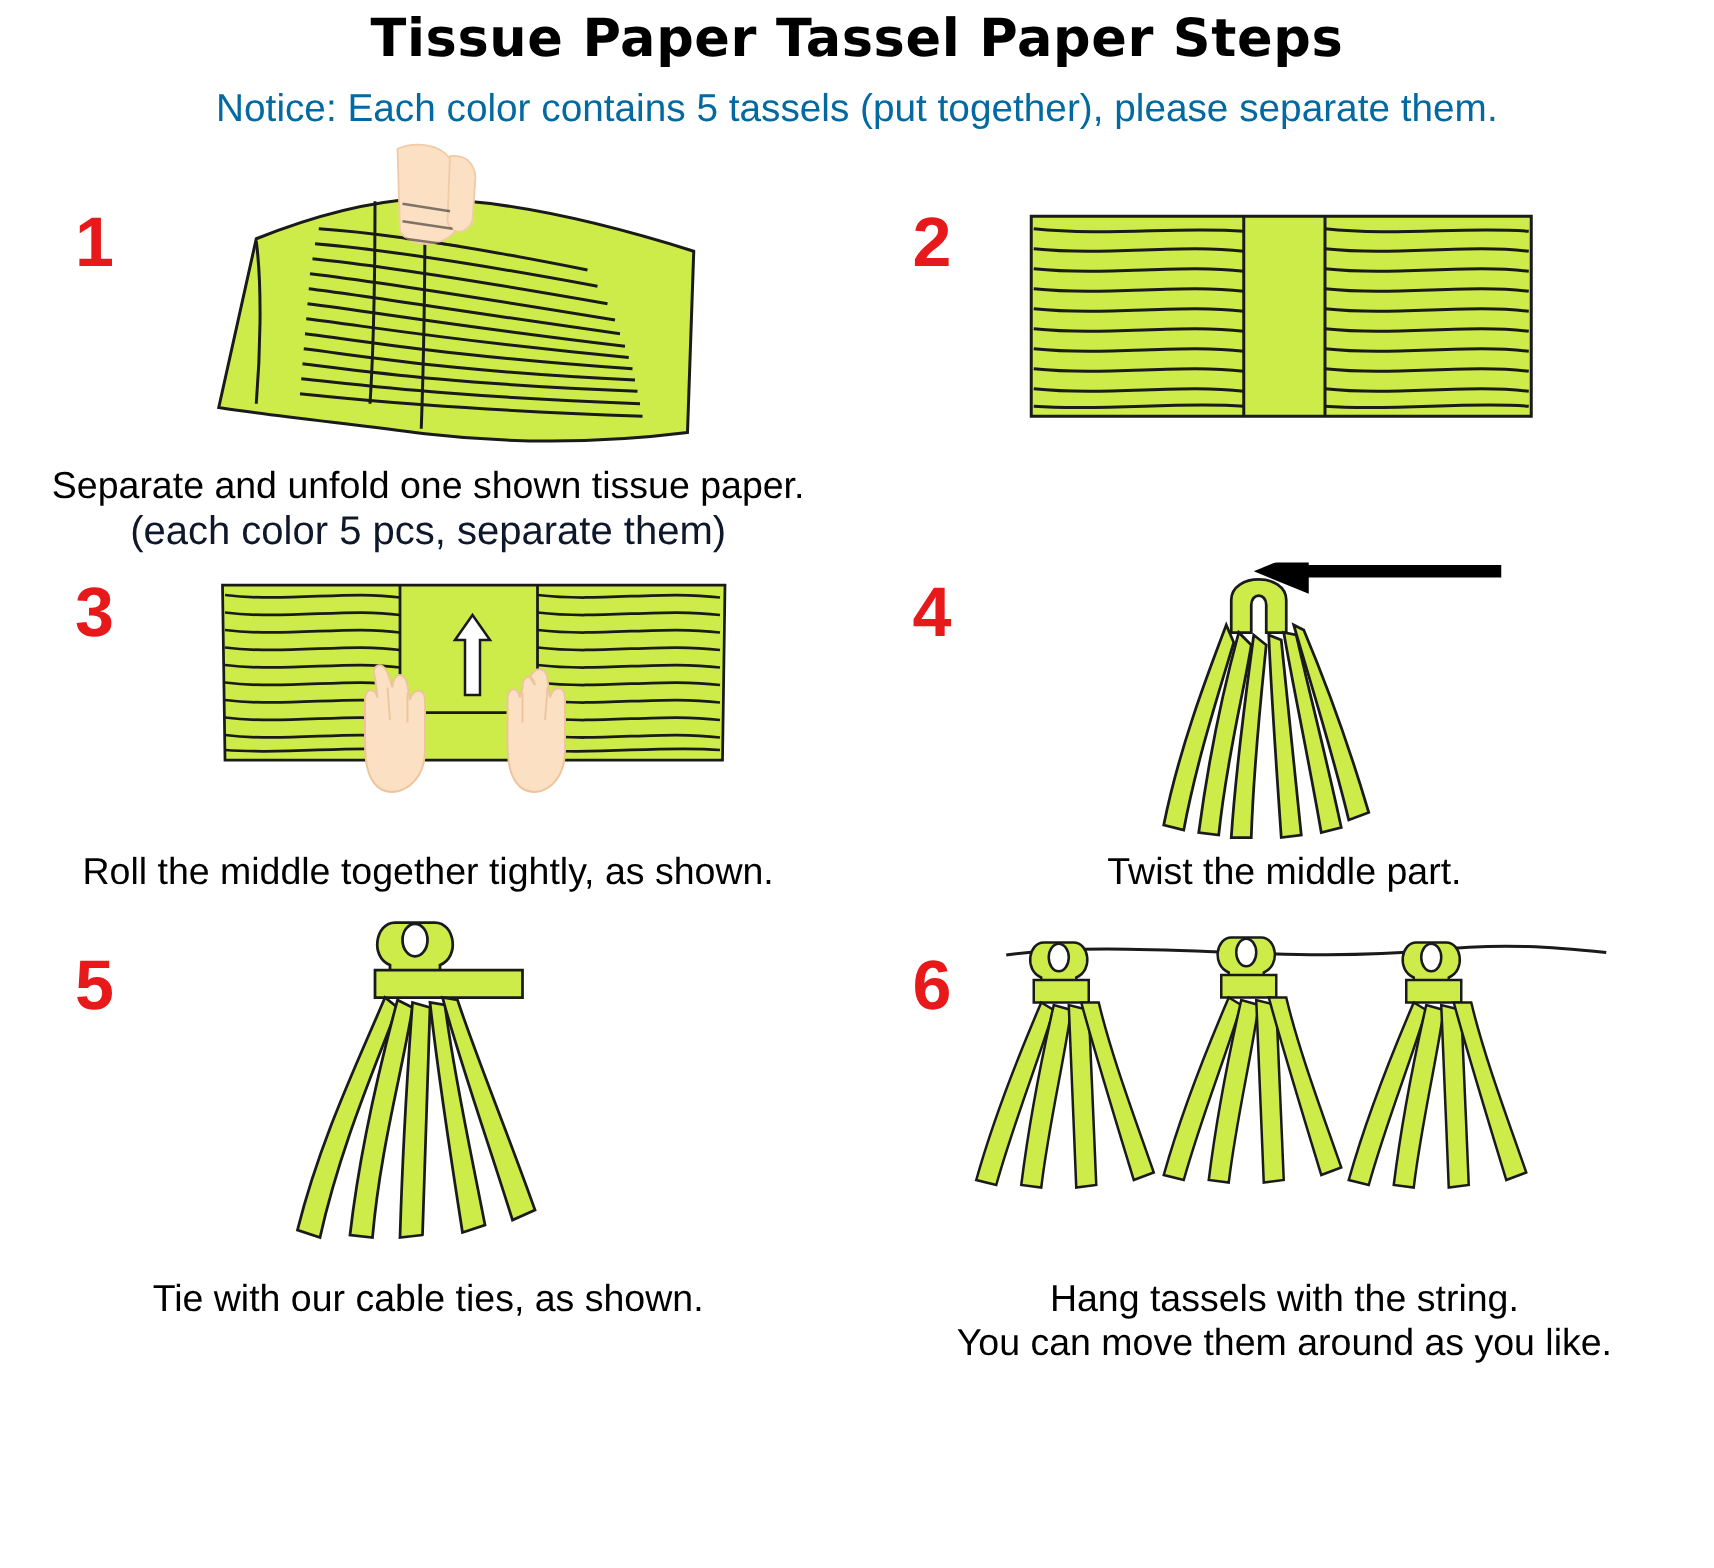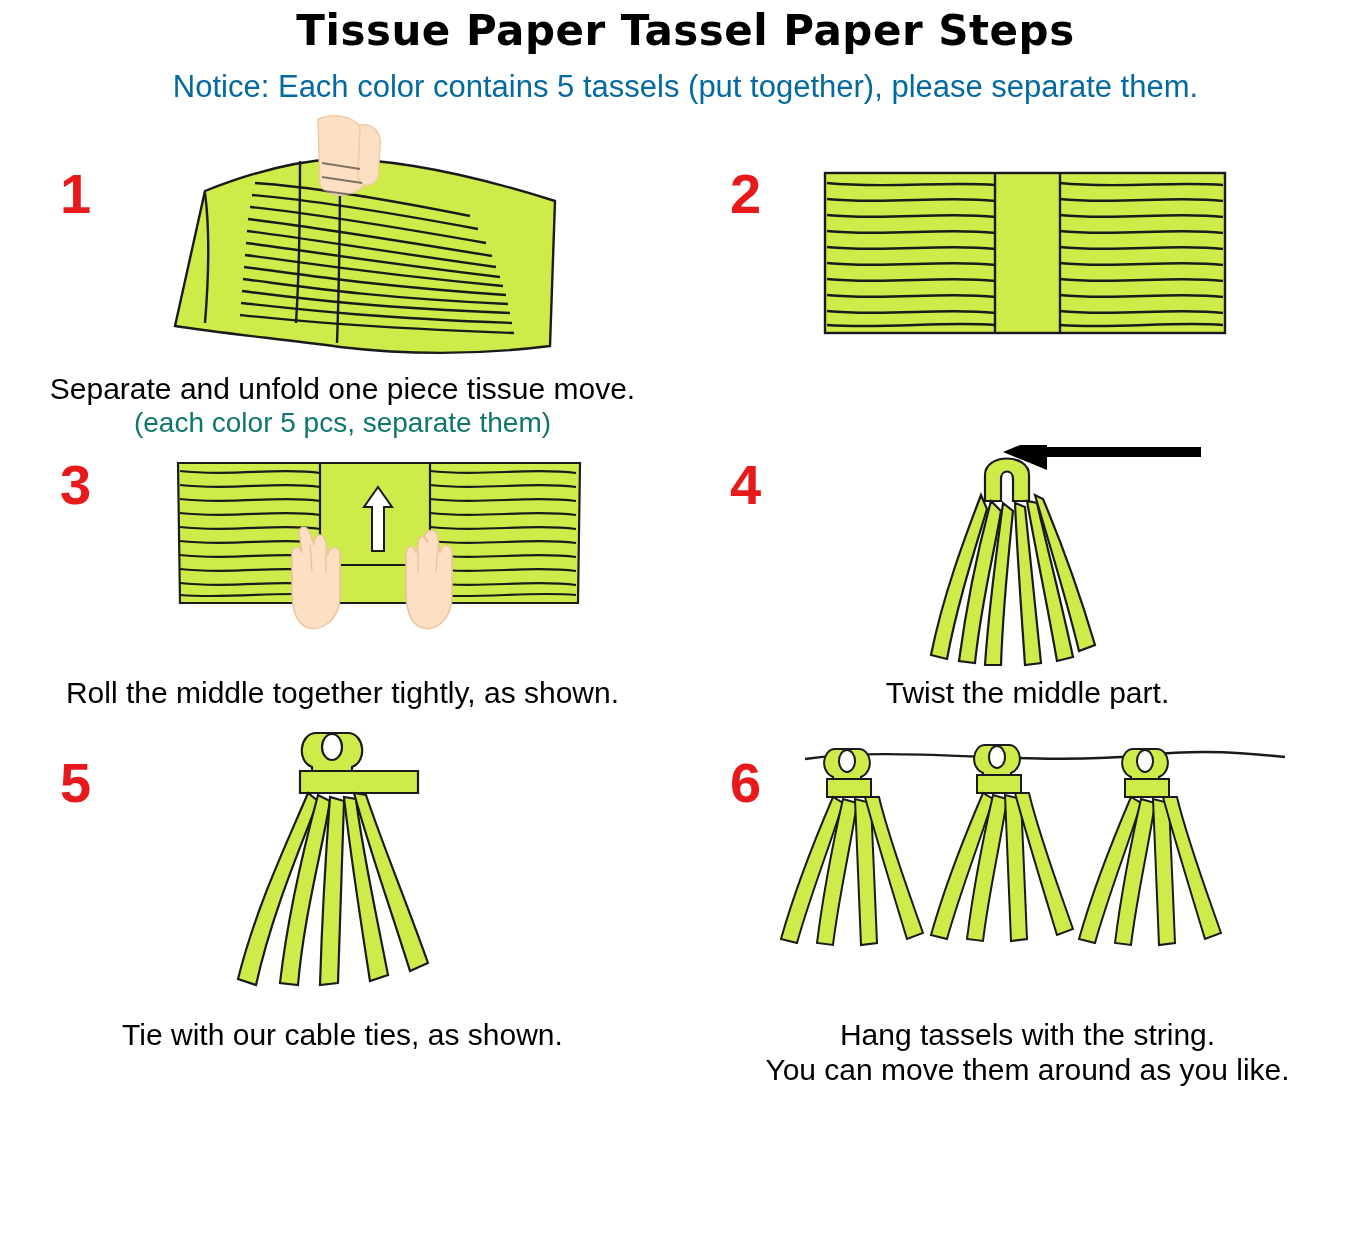--- a/index.html
+++ b/index.html
@@ -56,22 +56,22 @@
     font-family: "Liberation Sans", sans-serif;
     line-height: 1;
   }
   .caption {
     text-align: center;
     font-size: 30px;
     line-height: 1.18;
     font-family: "Liberation Sans", sans-serif;
   }
   .caption.sub {
-    color: #0f766e;
-    font-size: 28px;
+    color: #0f172a;
+    font-size: 32px;
   }
   .art {
     position: relative;
     width: 685px;
   }
   svg { display: block; }
 </style>
 </head>
 <body>
 
@@ -110,21 +110,21 @@
               <path d="M318 8 C332 2 352 4 360 16 L366 70 C360 86 330 90 320 74 Z"></path>
               <path d="M360 14 C374 12 382 22 380 36 L378 66 C372 78 360 76 358 66 Z"></path>
             </g>
             <g stroke="#1a1a1a" stroke-width="2" fill="none" opacity="0.55">
               <path d="M322 52 L360 58"></path>
               <path d="M322 66 L362 72"></path>
               <path d="M324 80 L368 86"></path>
             </g>
           </svg>
         </div>
-        <div class="caption">Separate and unfold one piece tissue move.</div>
+        <div class="caption">Separate and unfold one shown tissue paper.</div>
         <div class="caption sub">(each color 5 pcs, separate them)</div>
       </div>
 
       <div class="cell">
         <div class="stepnum" style="left:45px; top:55px;">2</div>
         <div class="art">
           <svg width="685" height="260" viewBox="0 0 685 260">
             <g stroke="#1a1a1a" stroke-width="2.4" fill="none">
               <rect x="140" y="62" width="400" height="160" fill="#cdec4a"></rect>
               <path d="M142 72 C200 78 260 70 310 74"></path>

